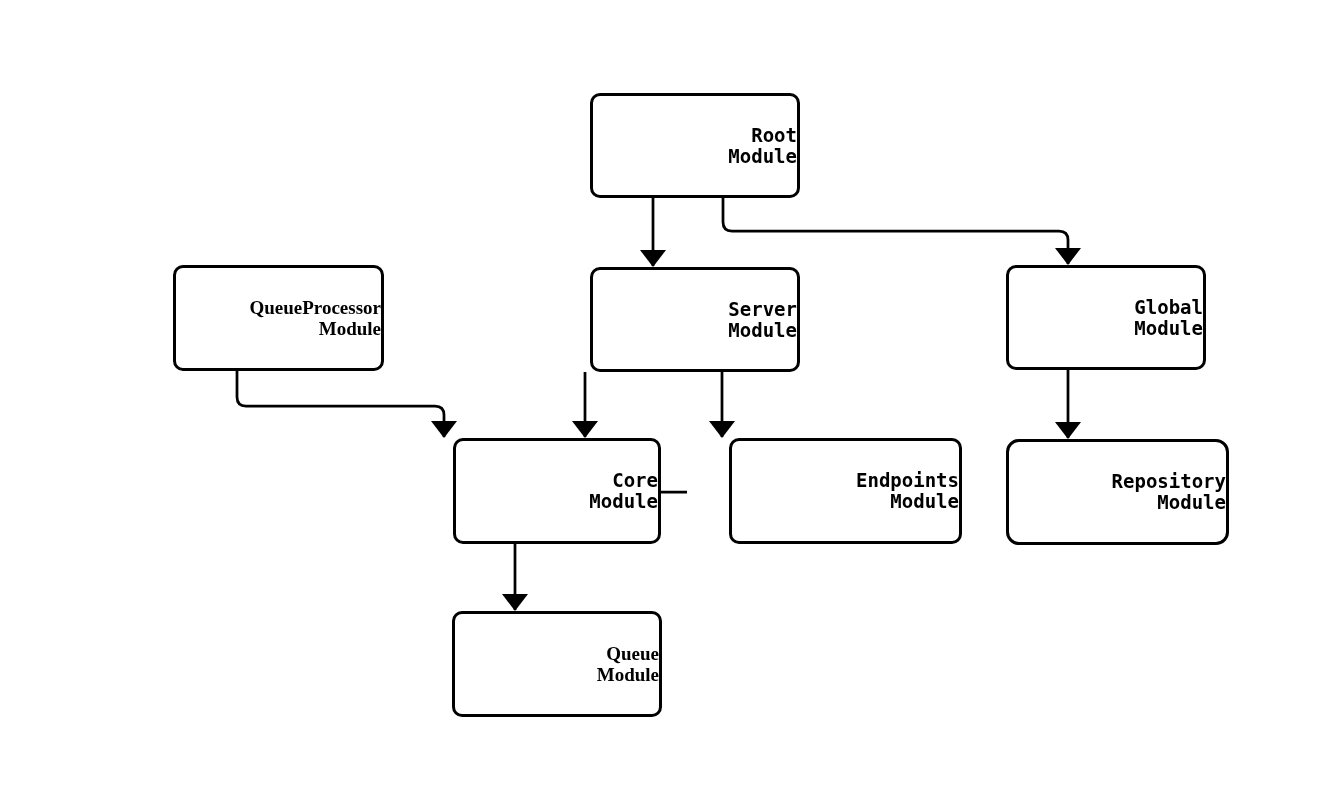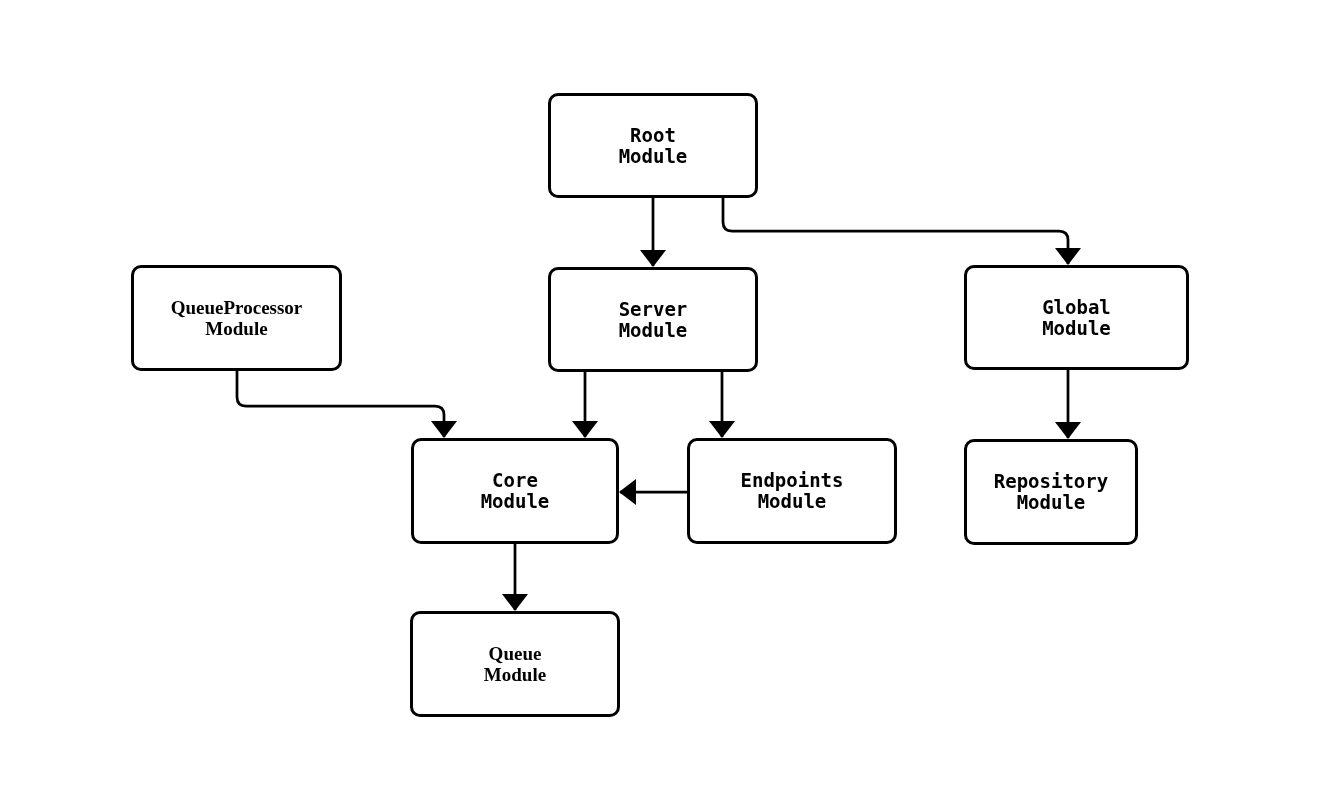--- a/index.html
+++ b/index.html
@@ -29,27 +29,28 @@
     fill: none;
   }
   .node {
     position: absolute;
     box-sizing: border-box;
     border: 3px solid #000000;
     border-radius: 10px;
     background: #ffffff;
     display: flex;
     flex-direction: column;
-    align-items: center;
+    align-items: flex-end;
     justify-content: center;
     text-align: center;
     font-weight: bold;
     font-size: 19px;
     line-height: 21px;
     color: #000000;
+    margin-left: 42px;
   }
   .node span {
     display: block;
     white-space: nowrap;
   }
 </style>
 </head>
 <body>
 
 <div class="canvas">
@@ -78,36 +79,36 @@
   <div class="node" style="left:548px; top:267px; width:210px; height:105px;">
     <span>Server</span>
     <span>Module</span>
   </div>
 
   <div class="node" style="left:131px; top:265px; width:211px; height:106px;font-family:Liberation Serif, serif;">
     <span>QueueProcessor</span>
     <span>Module</span>
   </div>
 
-  <div class="node" style="left:964px; top:265px; width:225px; height:105px;">
+  <div class="node" style="left:964px; top:265px; width:200px; height:105px;">
     <span>Global</span>
     <span>Module</span>
   </div>
 
   <div class="node" style="left:411px; top:438px; width:208px; height:106px;">
     <span>Core</span>
     <span>Module</span>
   </div>
 
-  <div class="node" style="left:687px; top:438px; width:210px; height:106px;">
+  <div class="node" style="left:687px; top:438px; width:233px; height:106px;">
     <span>Endpoints</span>
     <span>Module</span>
   </div>
 
-  <div class="node" style="left:964px; top:439px; width:174px; height:106px;">
+  <div class="node" style="left:964px; top:439px; width:223px; height:106px;border-radius:13px;">
     <span>Repository</span>
     <span>Module</span>
   </div>
 
   <div class="node" style="left:410px; top:611px; width:210px; height:106px;font-family:Liberation Serif, serif;">
     <span>Queue</span>
     <span>Module</span>
   </div>
 
 </div>

